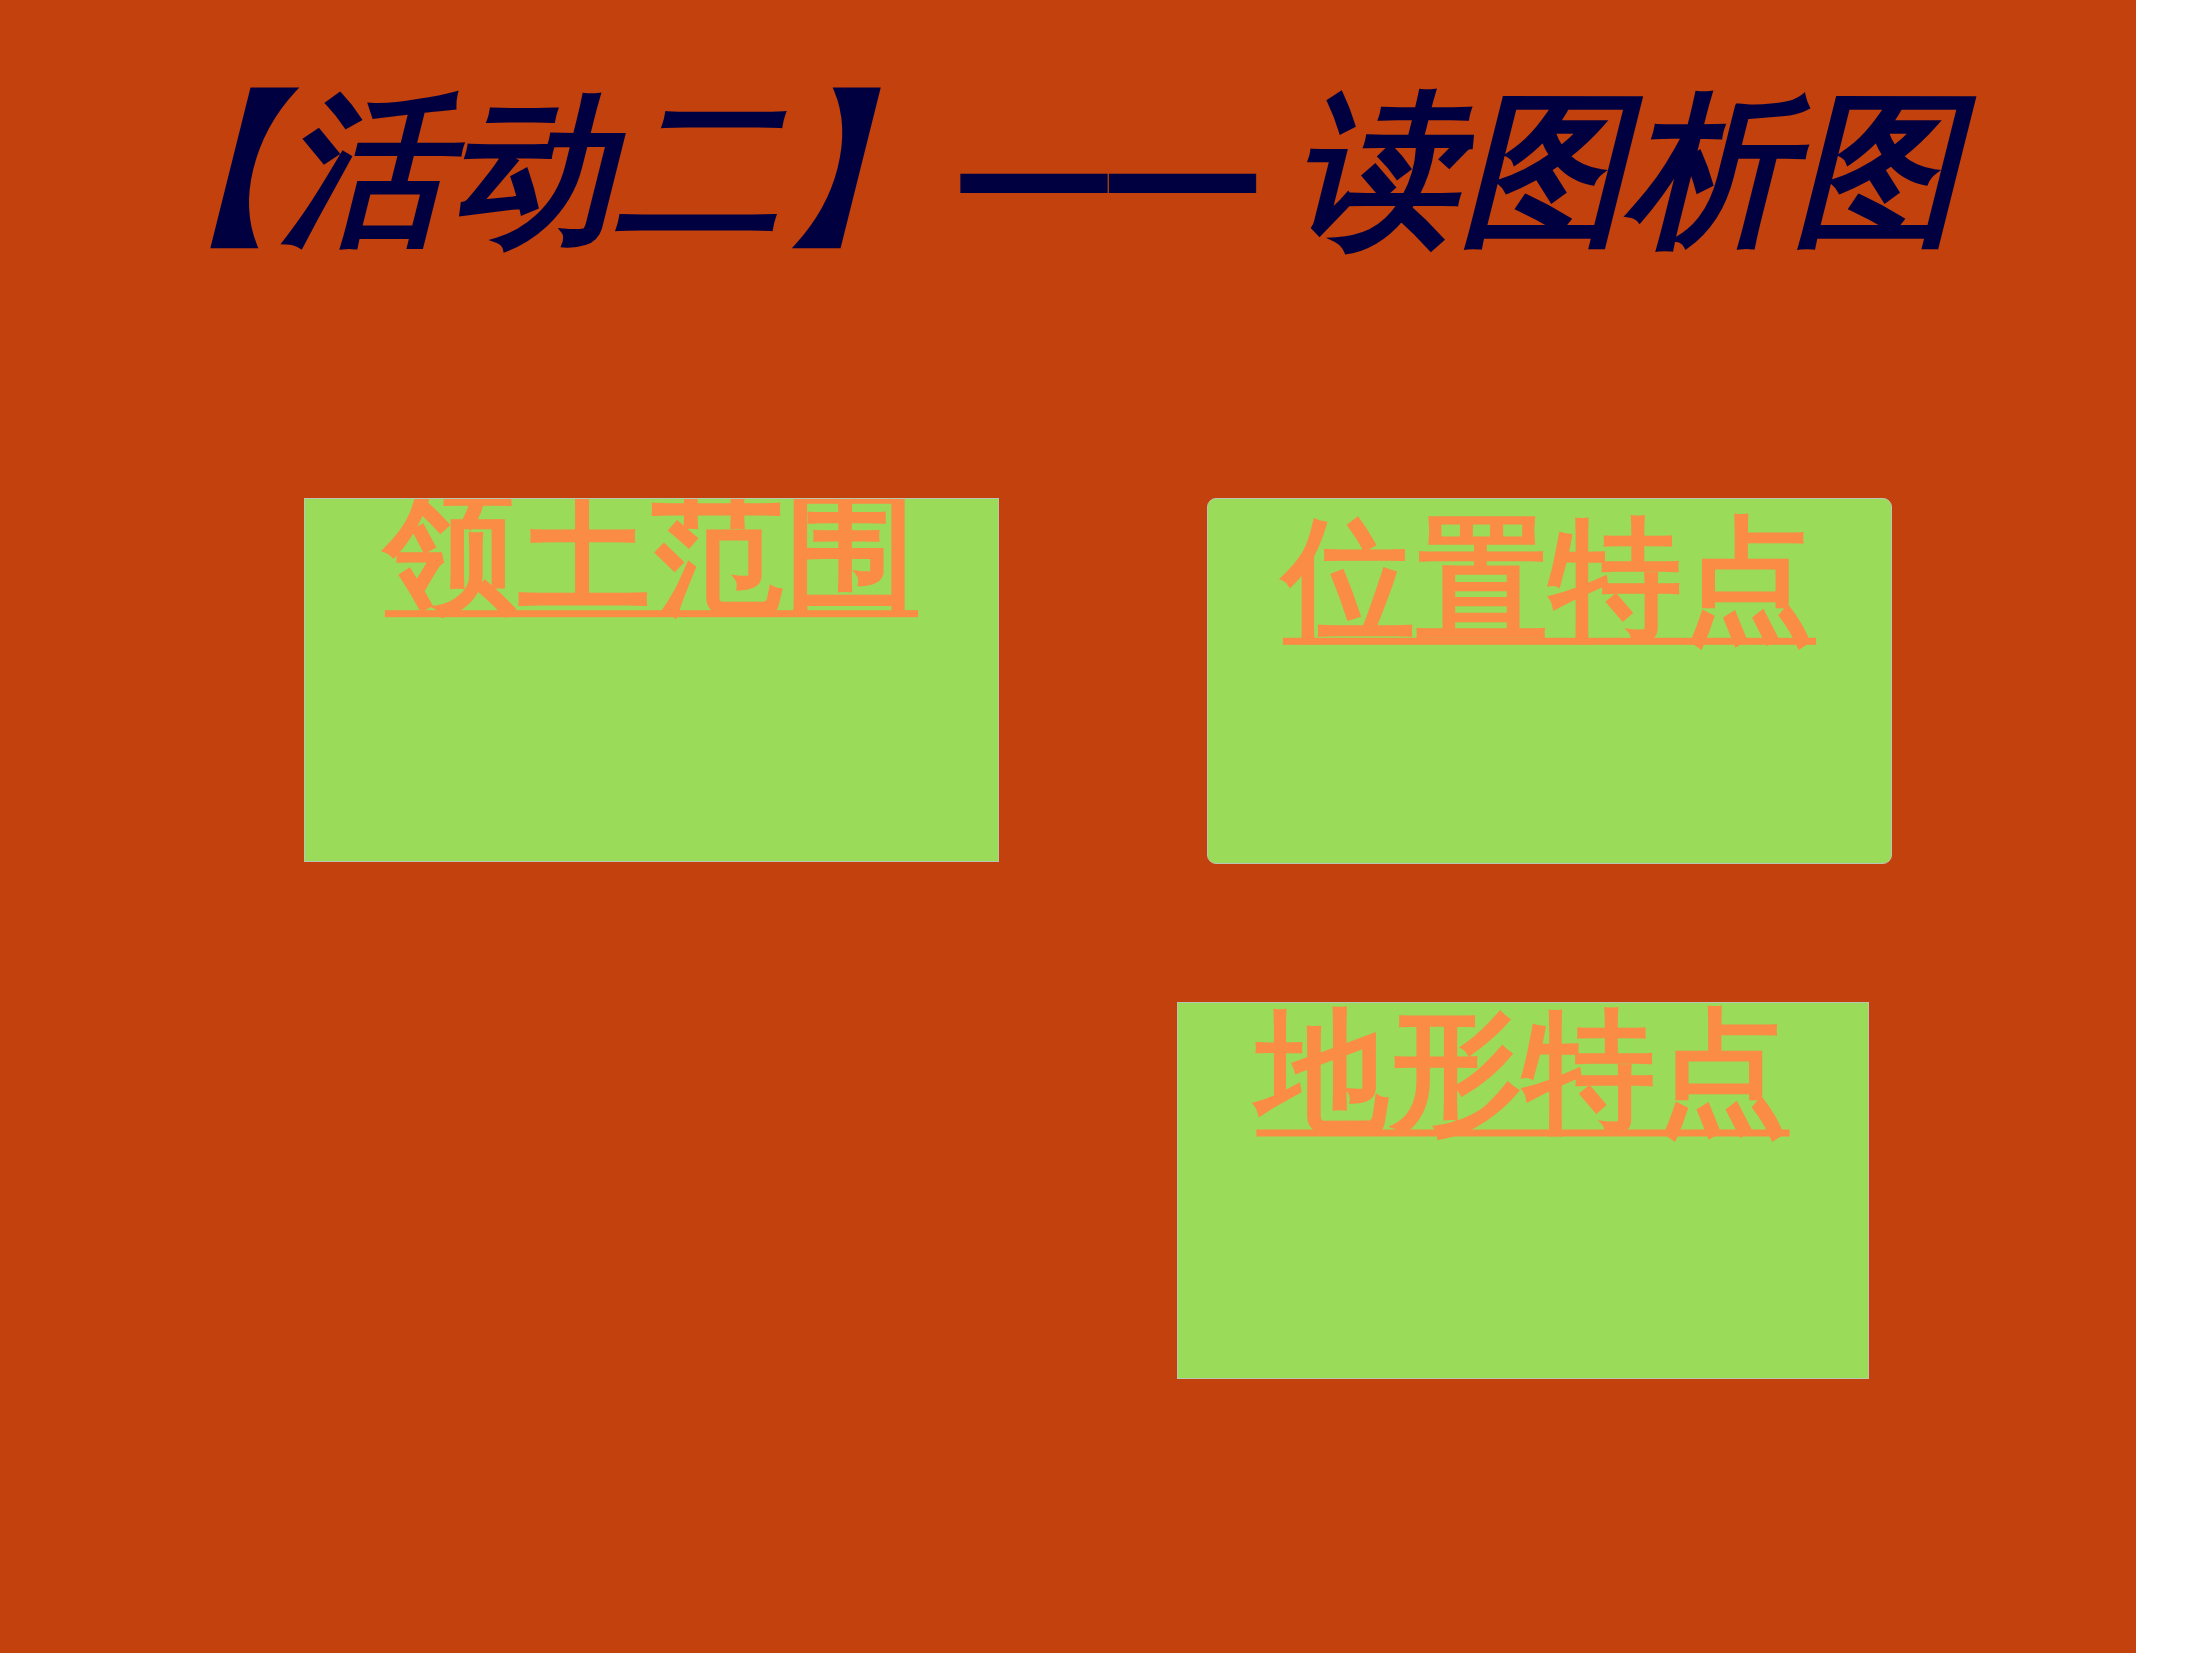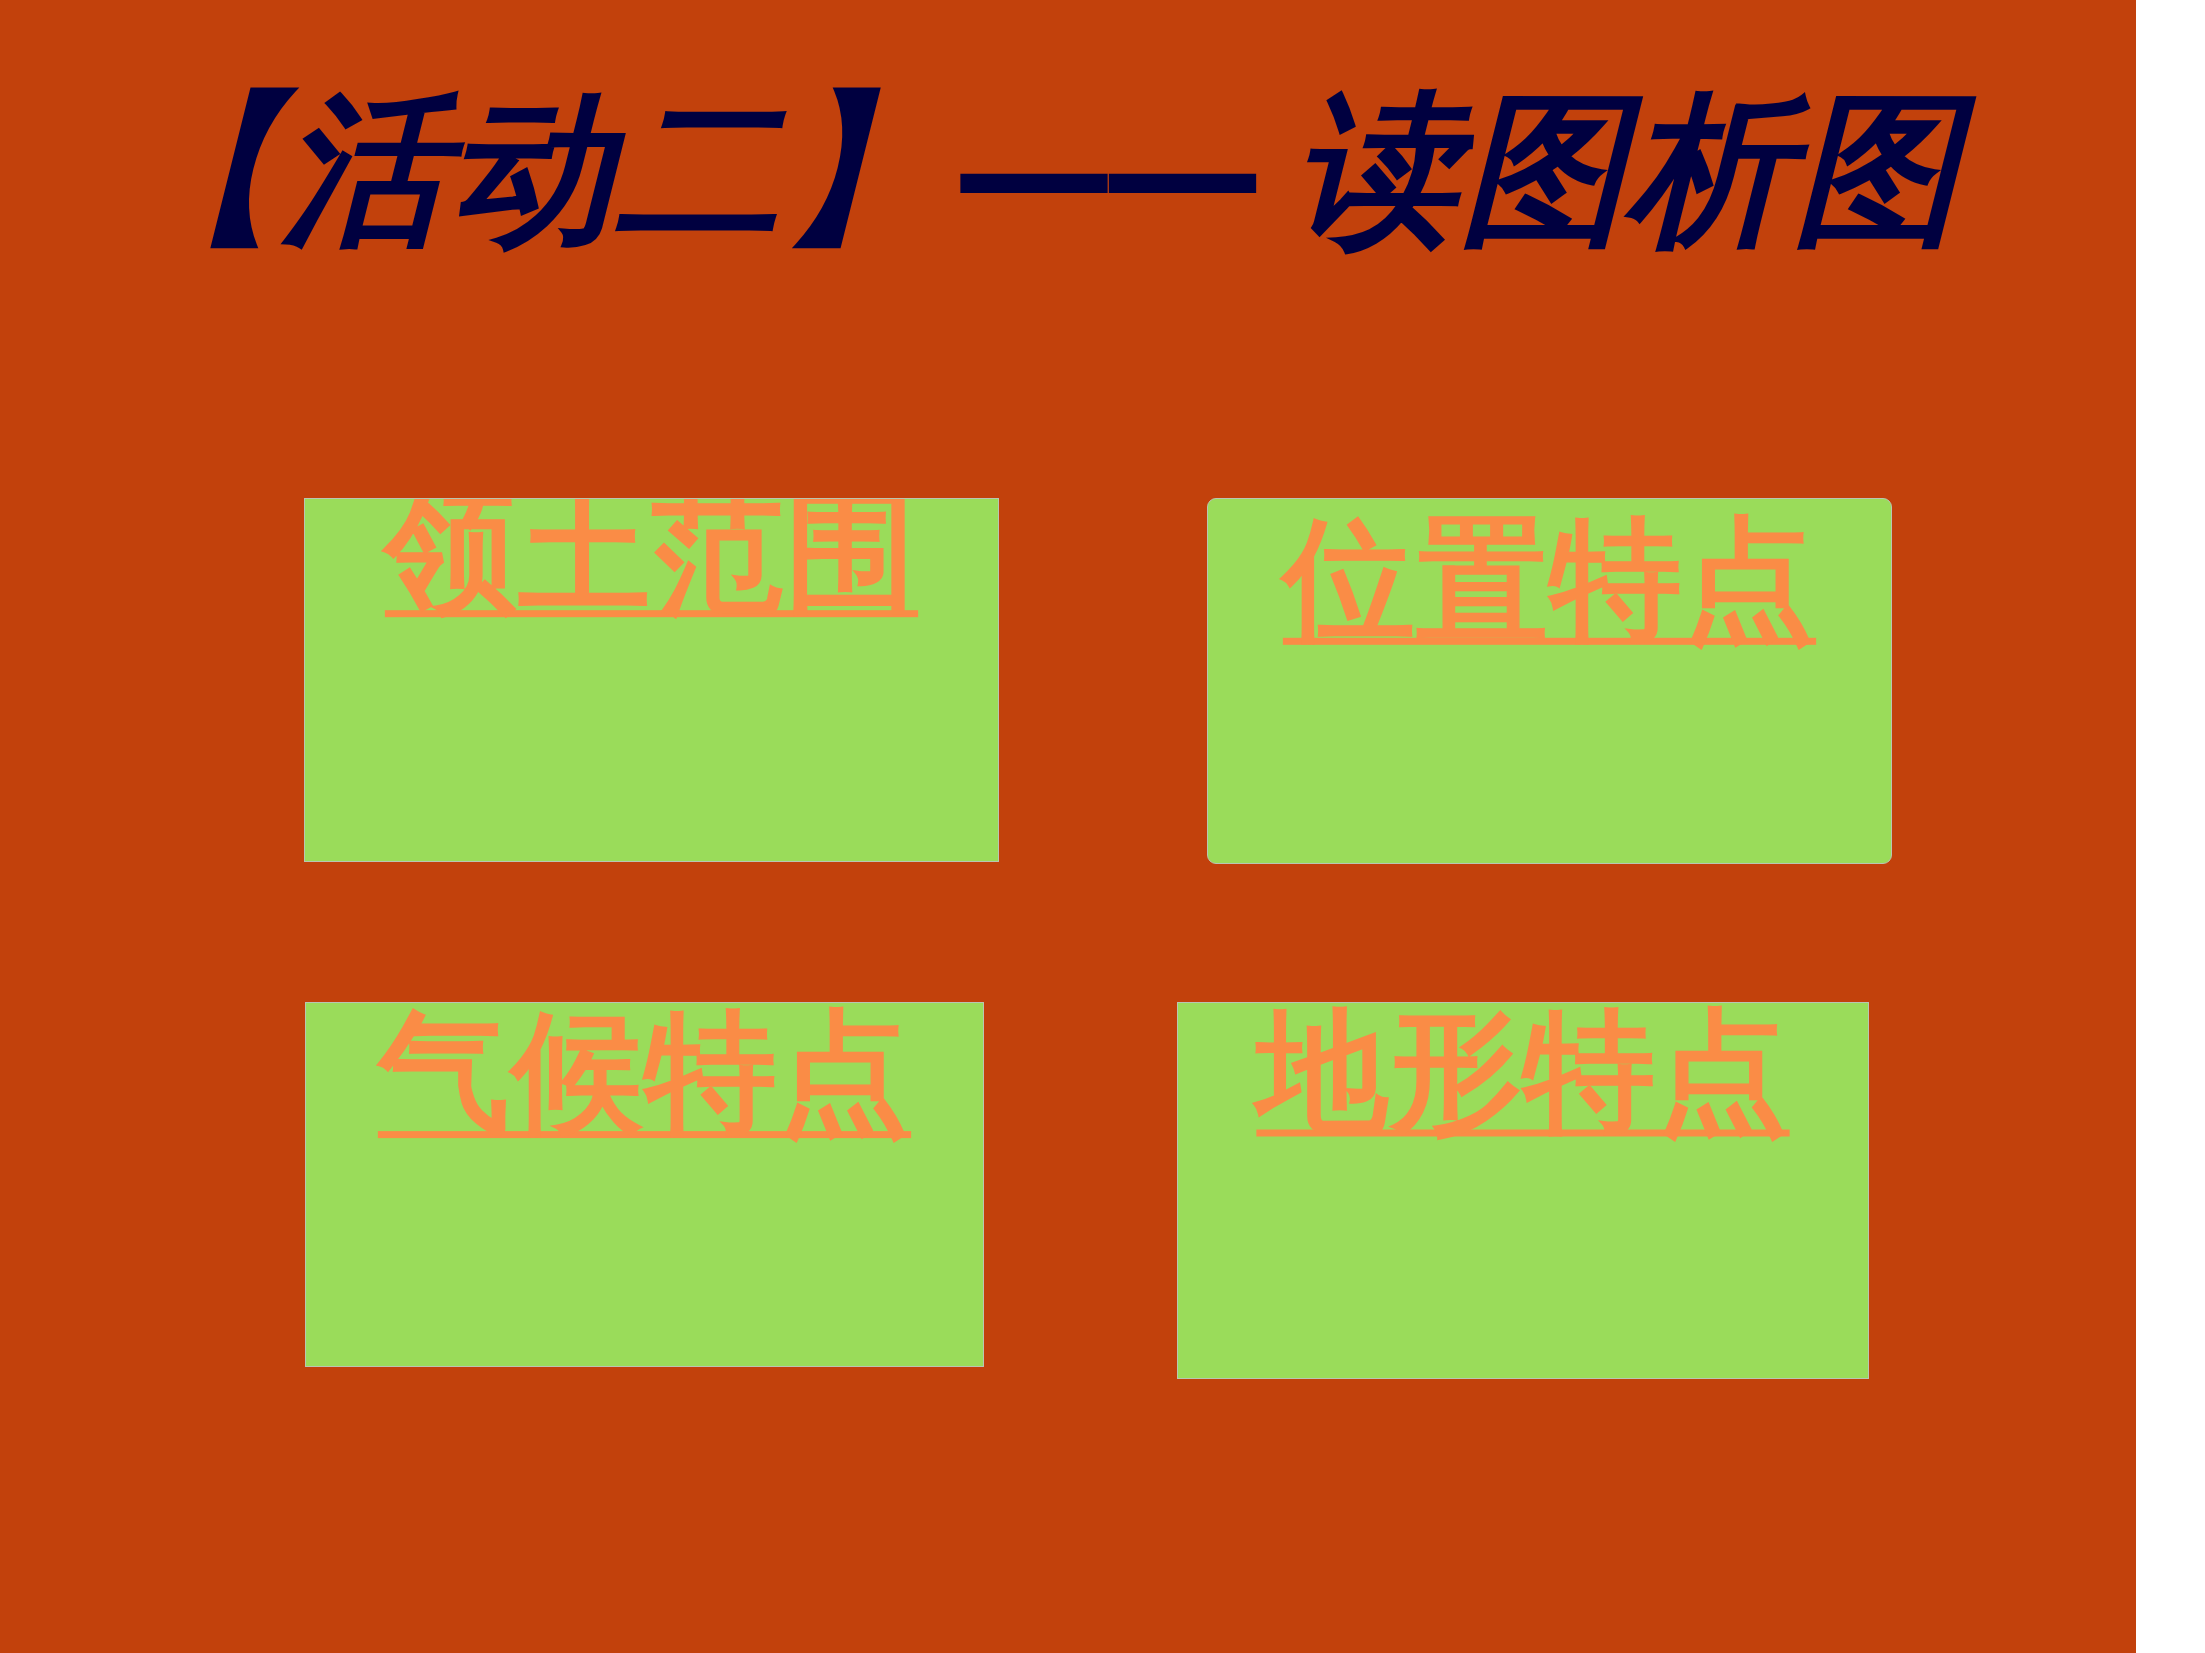--- a/index.html
+++ b/index.html
@@ -99,22 +99,19 @@
   </div>
 
   <div id="box-1" class="concept-box">
     <span class="concept-label">领土范围</span>
   </div>
 
   <div id="box-2" class="concept-box">
     <span class="concept-label">位置特点</span>
   </div>
 
-  <div id="box-3" class="concept-box">
-    <span class="concept-label">气候特点</span>
-  </div>
 
   <div id="box-4" class="concept-box">
     <span class="concept-label">地形特点</span>
   </div>
 
 </div>
 
 
 </body></html>

